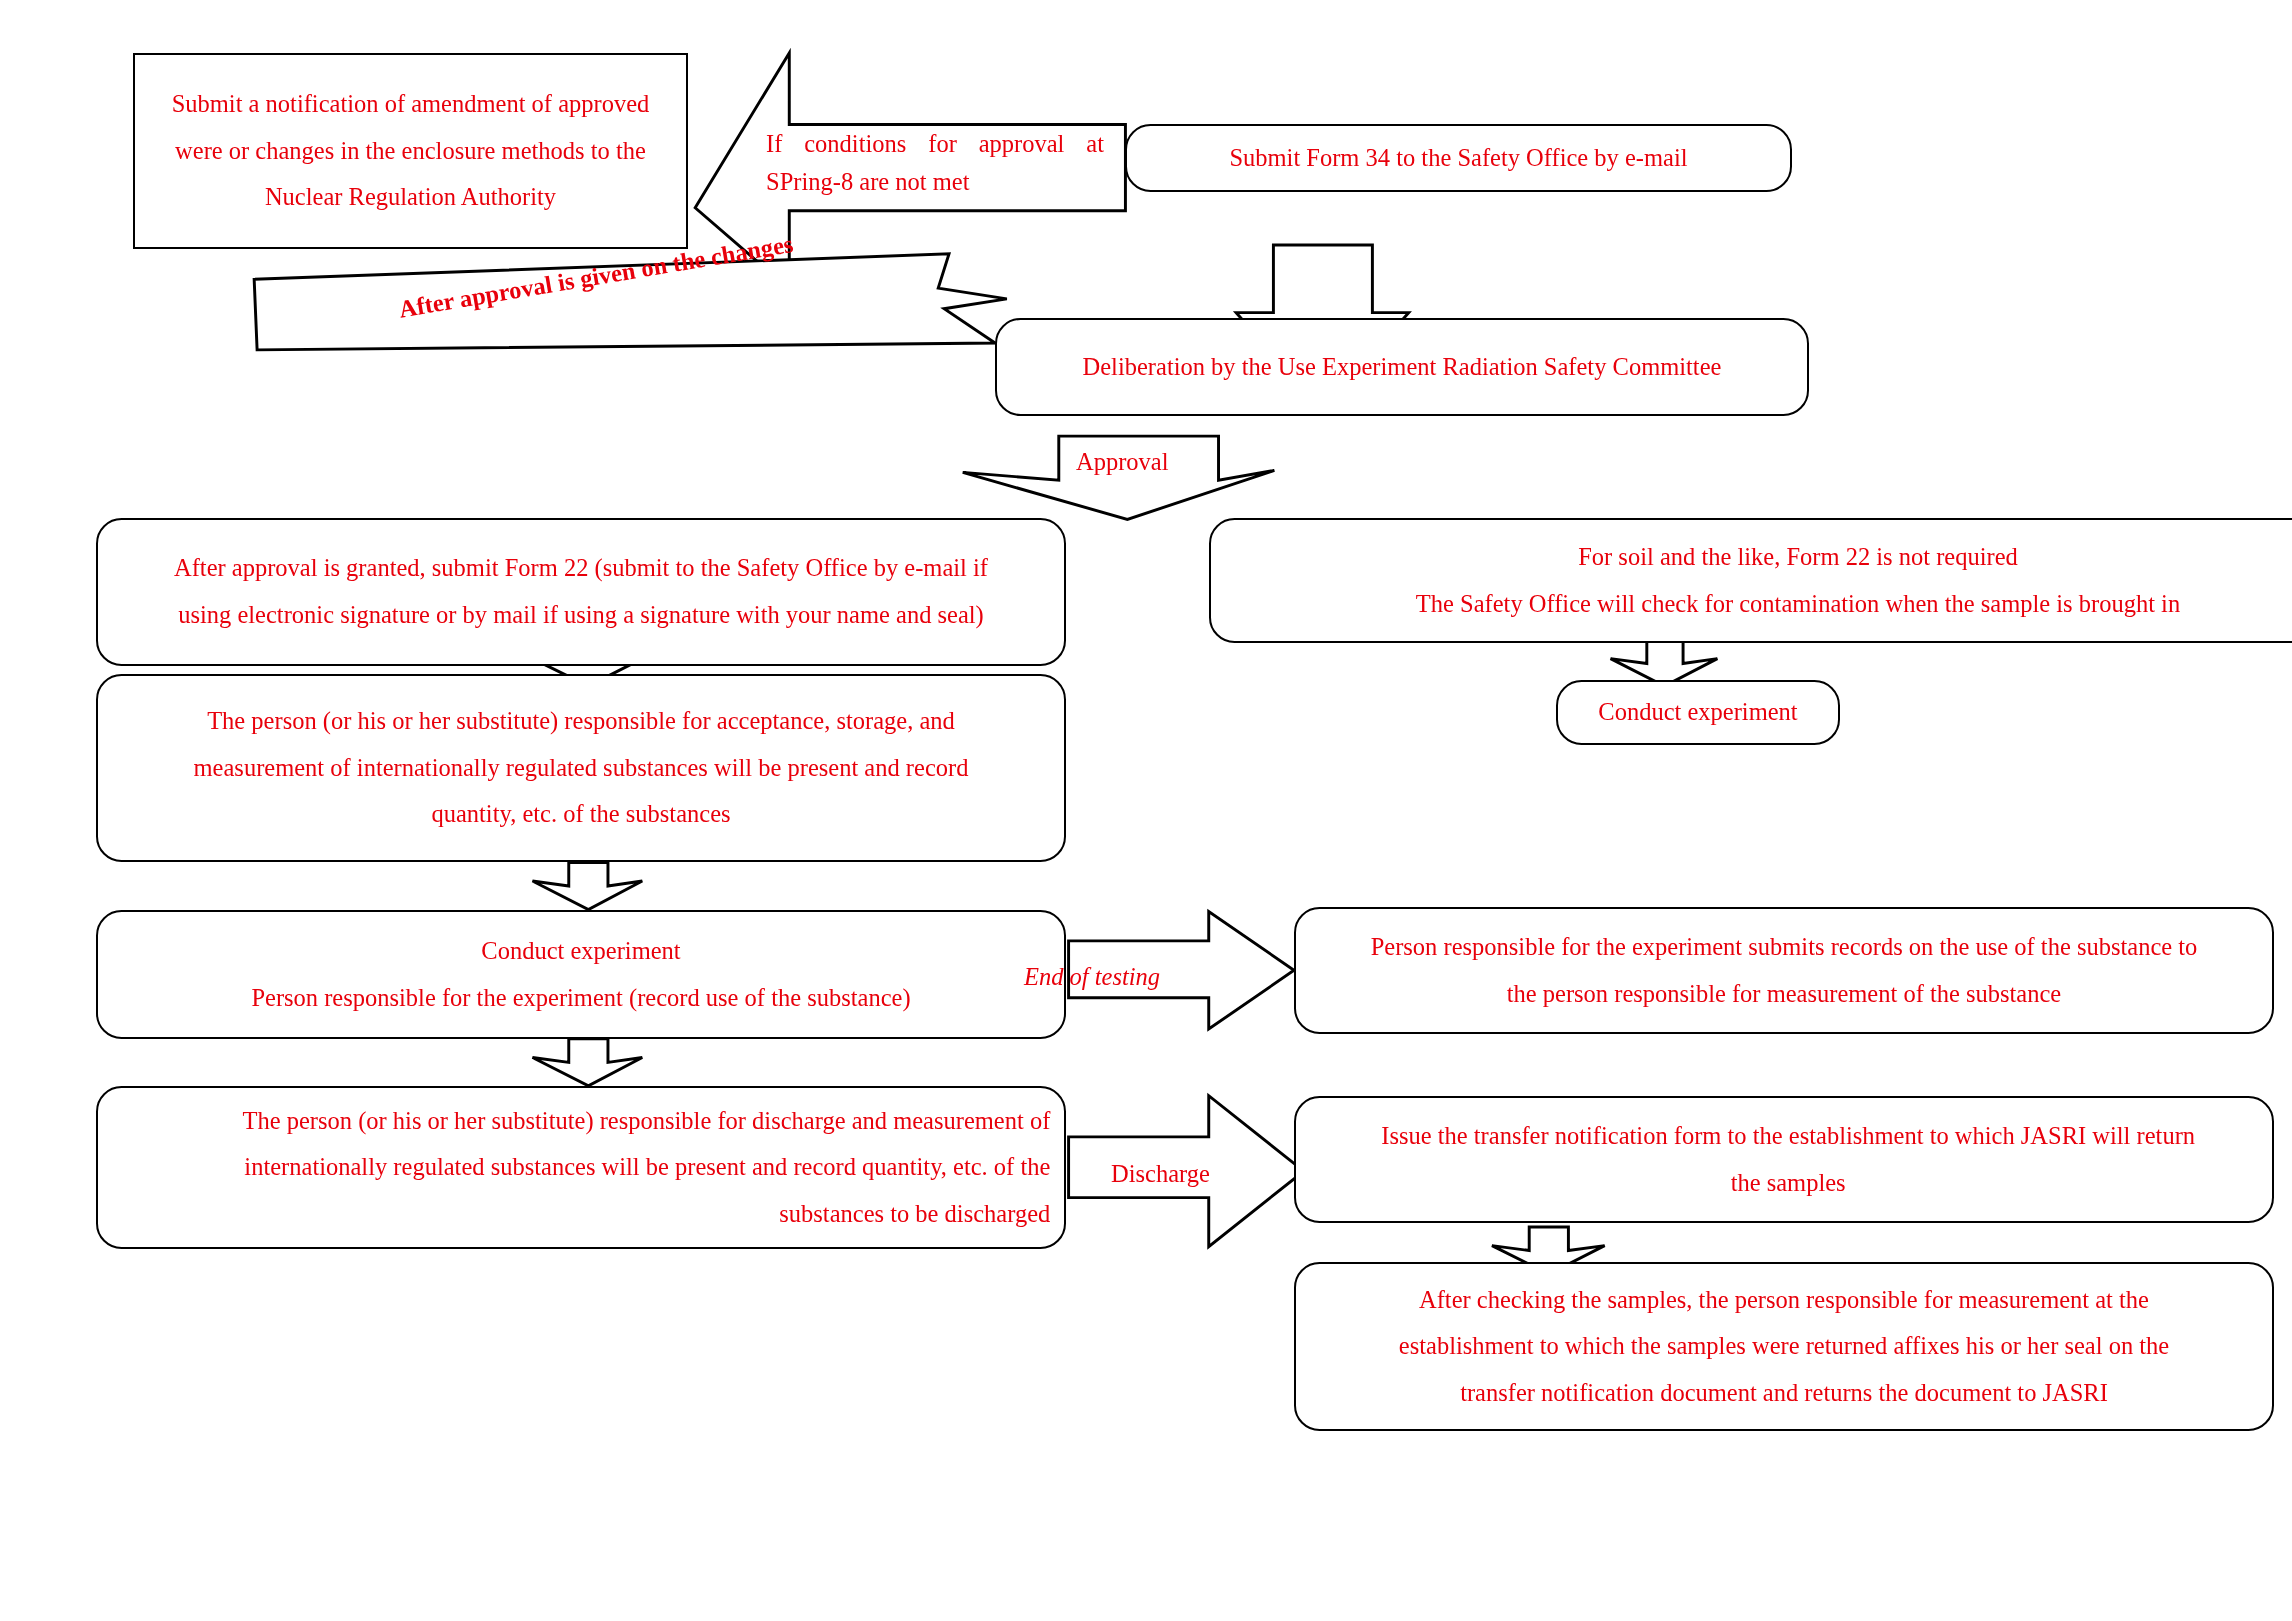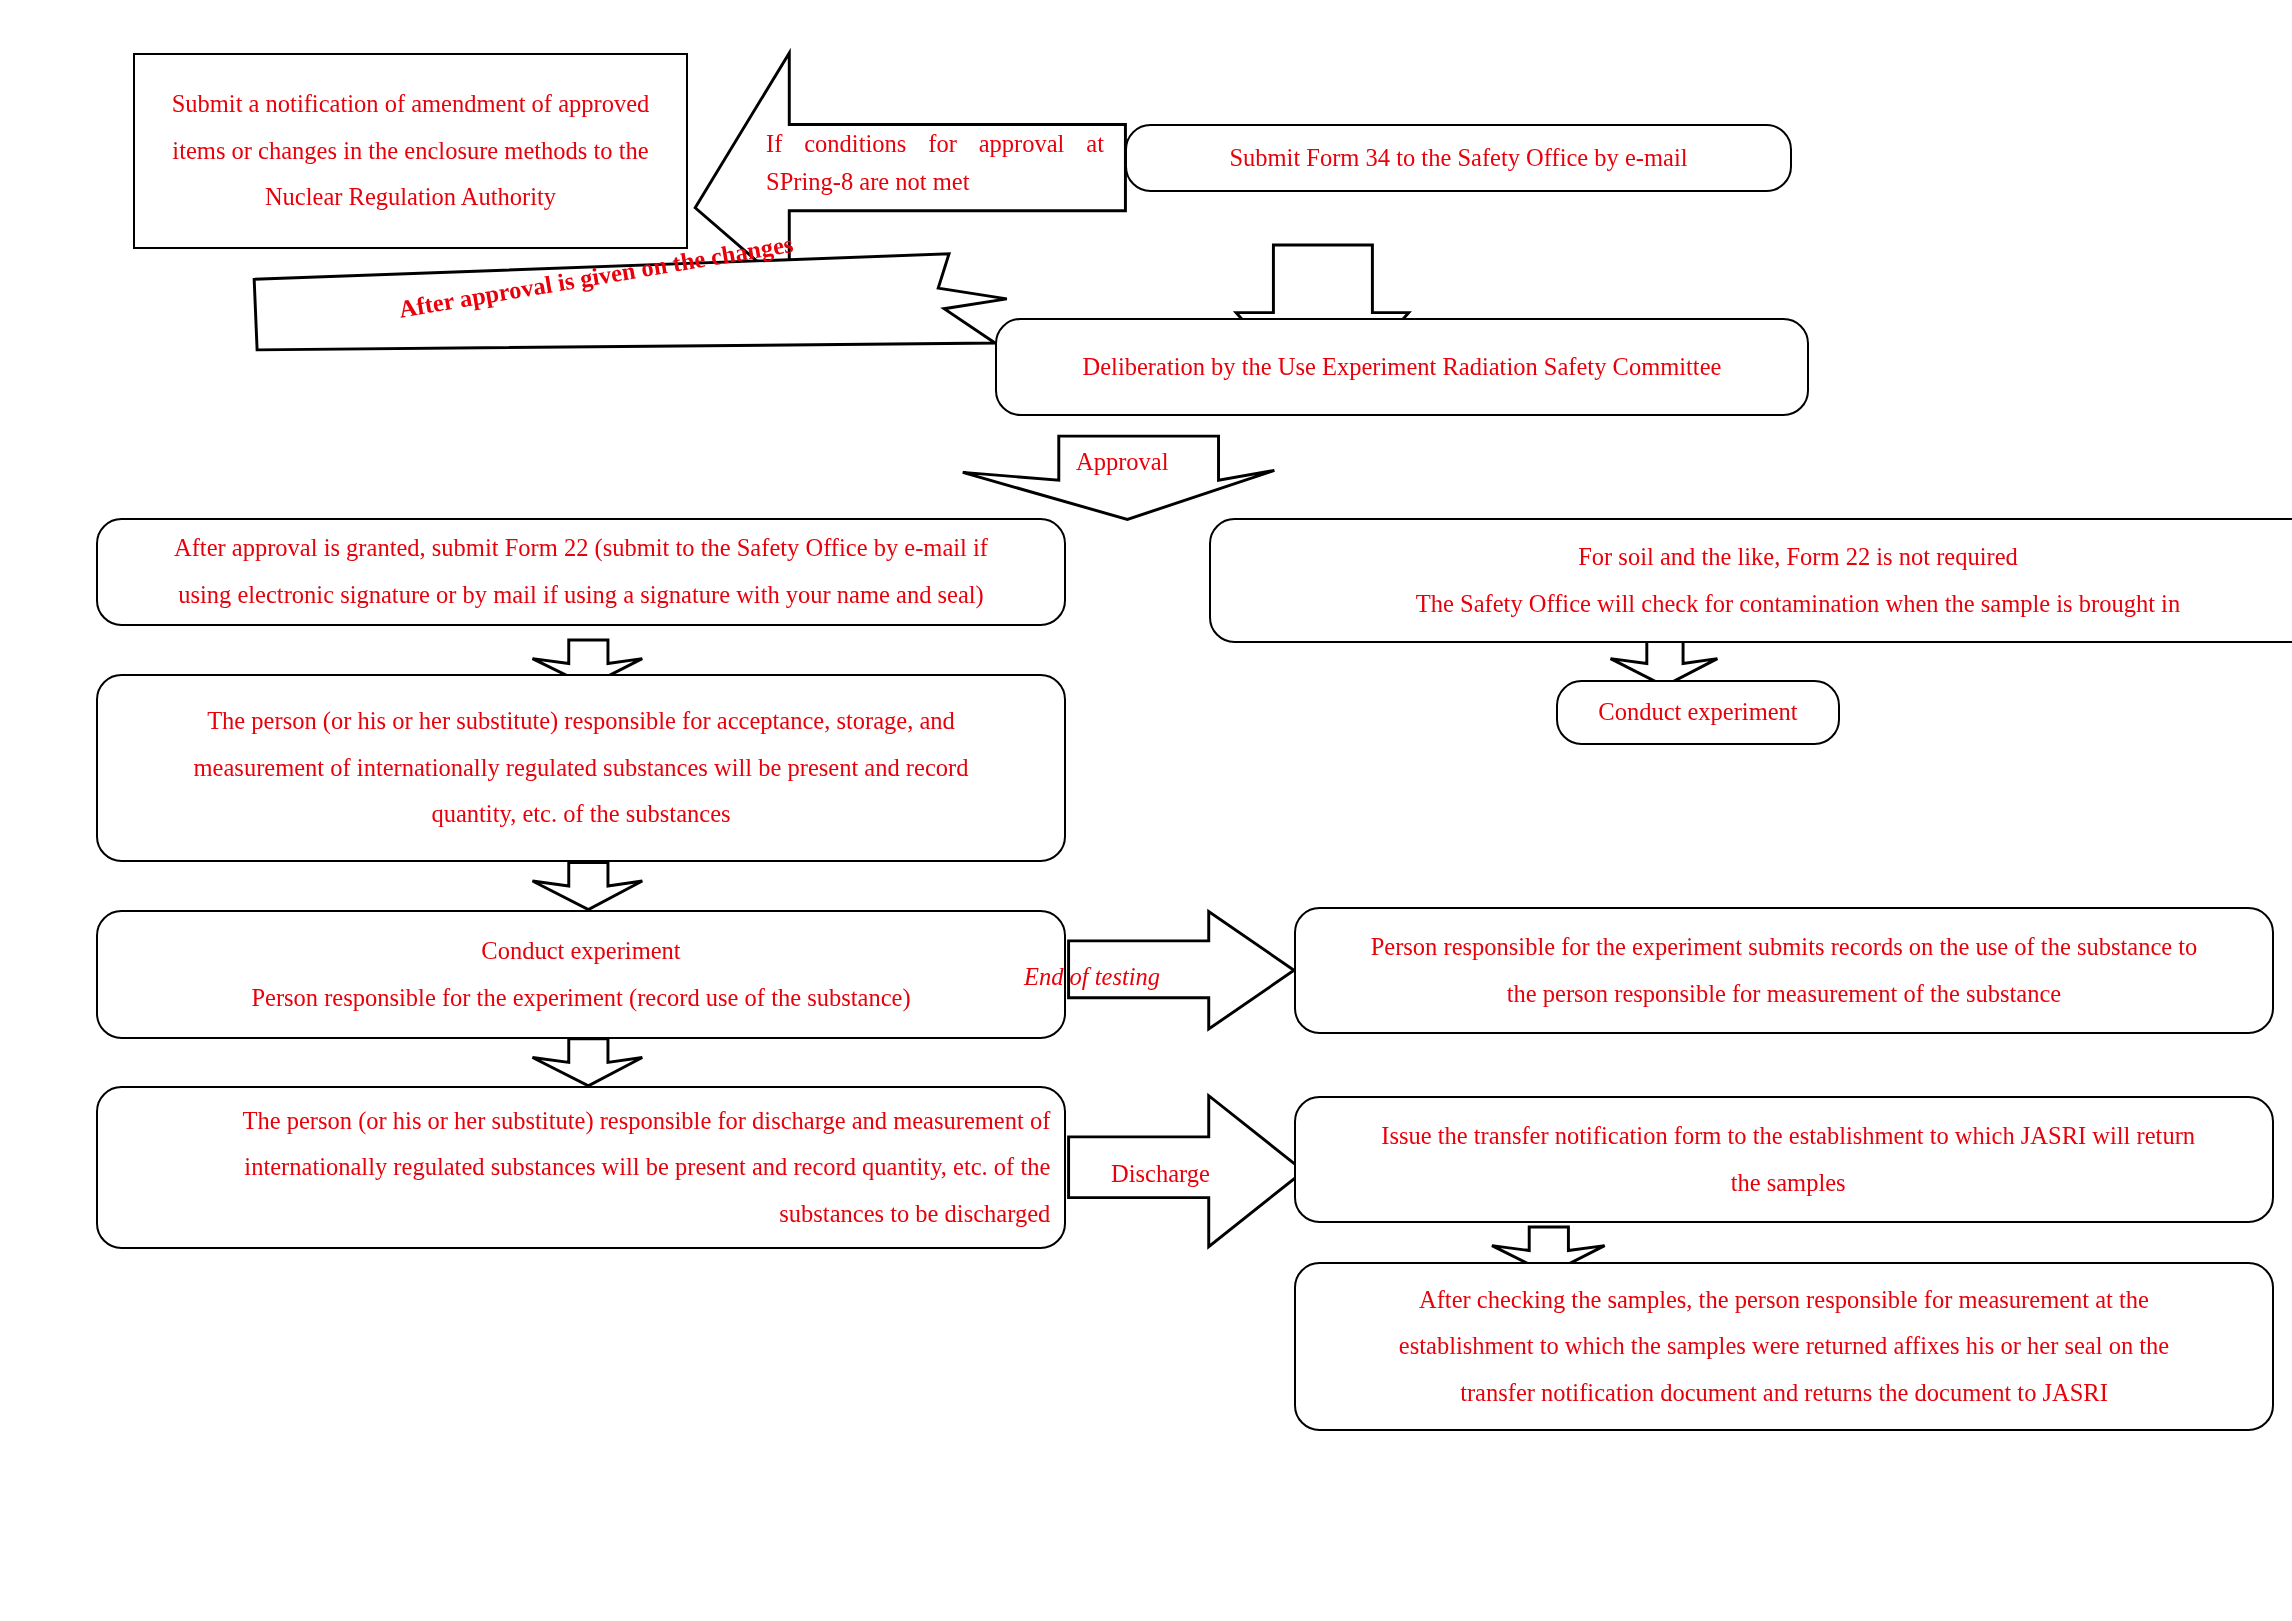--- a/index.html
+++ b/index.html
@@ -100,33 +100,33 @@
 
     <polygon class="arrowshape" points="1090,960 1233,960 1233,930 1320,990 1233,1050 1233,1018 1090,1018 1090,960"></polygon>
 
     <polygon class="arrowshape" points="1090,1160 1233,1160 1233,1118 1330,1195 1233,1272 1233,1222 1090,1222 1090,1160"></polygon>
 
     <polygon class="arrowshape" points="1560,1252 1600,1252 1600,1276 1637,1271 1580,1300 1522,1271 1560,1276 1560,1252"></polygon>
   </svg>
 
   <div class="node sharp" style="left:133px; top:53px; width:555px; height:196px;">
     <span class="ln">Submit a notification of amendment of approved</span>
-    <span class="ln">items or changes in the enclosure methods to the</span>
+    <span class="ln">were or changes in the enclosure methods to the</span>
     <span class="ln">Nuclear Regulation Authority</span>
   </div>
 
   <div class="node rounded" style="left:1125px; top:124px; width:667px; height:68px;">
     <span class="ln">Submit Form 34 to the Safety Office by e-mail</span>
   </div>
 
   <div class="node rounded" style="left:995px; top:318px; width:814px; height:98px;">
     <span class="ln">Deliberation by the Use Experiment Radiation Safety Committee</span>
   </div>
 
-  <div class="node rounded" style="left:96px; top:518px; width:970px; height:108px;">
+  <div class="node rounded" style="left:96px; top:518px; width:970px; height:148px;">
     <span class="ln">After approval is granted, submit Form 22 (submit to the Safety Office by e-mail if</span>
     <span class="ln">using electronic signature or by mail if using a signature with your name and seal)</span>
   </div>
 
   <div class="node rounded" style="left:1209px; top:518px; width:1178px; height:125px;">
     <span class="ln">For soil and the like, Form 22 is not required</span>
     <span class="ln">The Safety Office will check for contamination when the sample is brought in</span>
   </div>
 
   <div class="node rounded" style="left:1556px; top:680px; width:284px; height:65px;">

